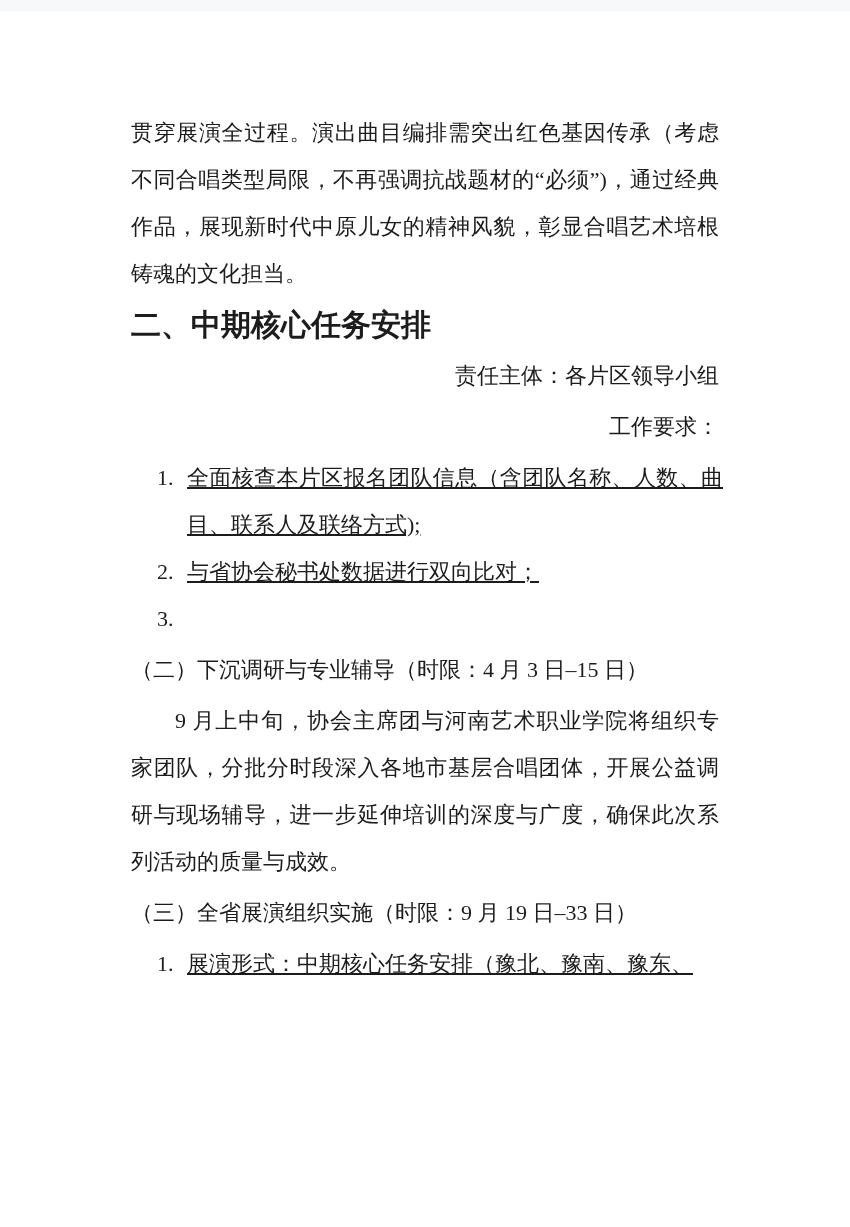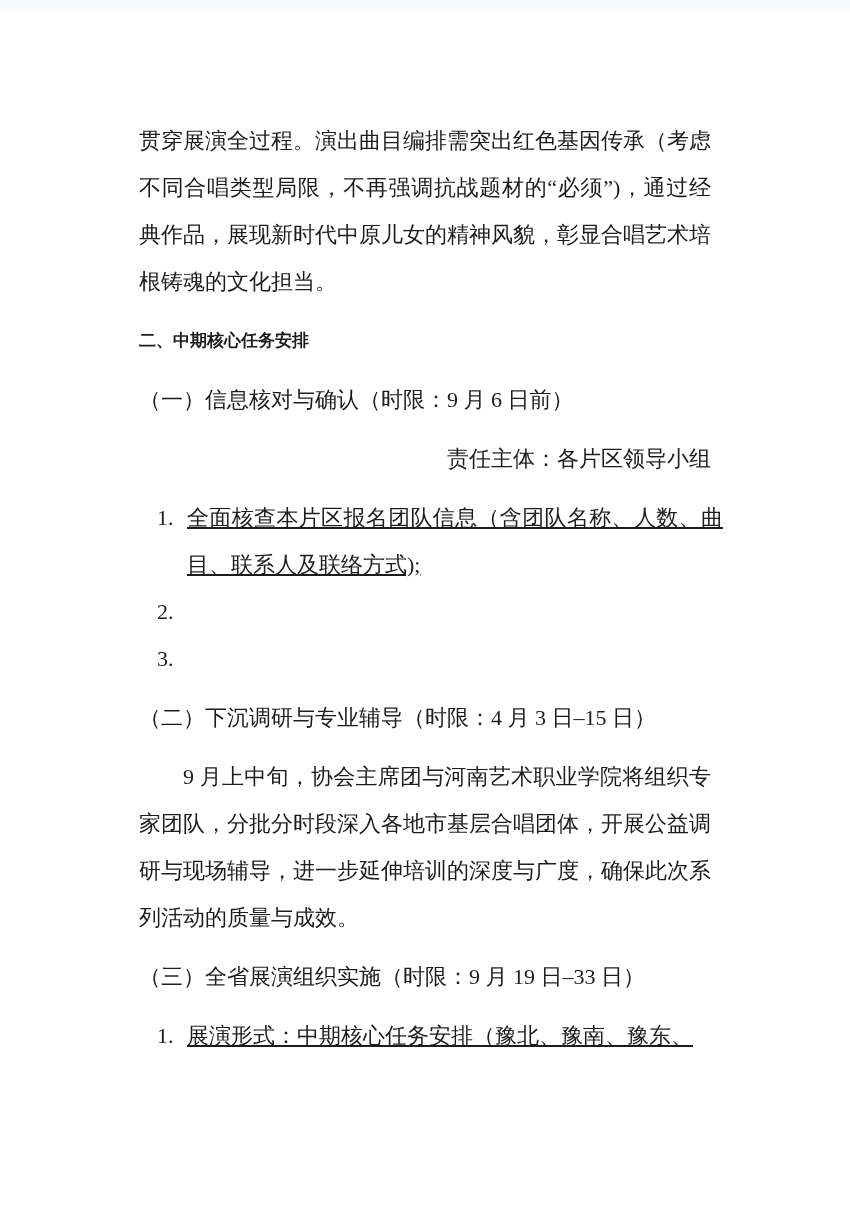--- a/index.html
+++ b/index.html
@@ -22,24 +22,24 @@
     top: 0; left: 0;
     width: 850px;
     height: 1227px;
     padding: 105px 127px 0 127px;
     font-family: "Liberation Serif", "DejaVu Serif", serif;
     font-size: 22px;
     line-height: 47px;
     color: #1c1c1c;
     text-align: justify;
   }
-  .page p { margin: 12px; padding: 0; }
+  .page p { margin: 4px; padding: 0; }
   .section-heading {
     margin: 0;
-    font-size: 17px;
+    font-size: 30px;
     font-weight: bold;
     line-height: 47px;
     text-align: left;
   }
   .sub-title { text-align: left; }
   .indent-1 { padding-left: 50px; text-align: right; }
   .indent-first { text-indent: 44px; }
   .num-item {
     display: flex;
     padding-left: 30px;
@@ -60,32 +60,33 @@
 <body>
 
 <div class="viewer-edge"></div>
 
 <div class="page">
 
   <p class="body-text">贯穿展演全过程。演出曲目编排需突出红色基因传承（考虑不同合唱类型局限，不再强调抗战题材的“必须”)，通过经典作品，展现新时代中原儿女的精神风貌，彰显合唱艺术培根铸魂的文化担当。</p>
 
   <p class="section-heading">二、中期核心任务安排</p>
 
-  <p class="sub-title">（一）信息核对与确认（时限：9 月 6 日前）</p>
 
   <p class="indent-1">责任主体：各片区领导小组</p>
 
+  <p class="indent-1">工作要求：</p>
 
   <div class="num-item">
     <span class="num-marker">1.</span>
     <span class="num-text">全面核查本片区报名团队信息（含团队名称、人数、曲目、联系人及联络方式);</span>
   </div>
 
   <div class="num-item">
     <span class="num-marker">2.</span>
+    <span class="num-text">与省协会秘书处数据进行双向比对；</span>
   </div>
 
   <div class="num-item">
     <span class="num-marker">3.</span>
   </div>
 
   <p class="sub-title">（二）下沉调研与专业辅导（时限：4 月 3 日–15 日）</p>
 
   <p class="body-text indent-first">9 月上中旬，协会主席团与河南艺术职业学院将组织专家团队，分批分时段深入各地市基层合唱团体，开展公益调研与现场辅导，进一步延伸培训的深度与广度，确保此次系列活动的质量与成效。</p>
 

